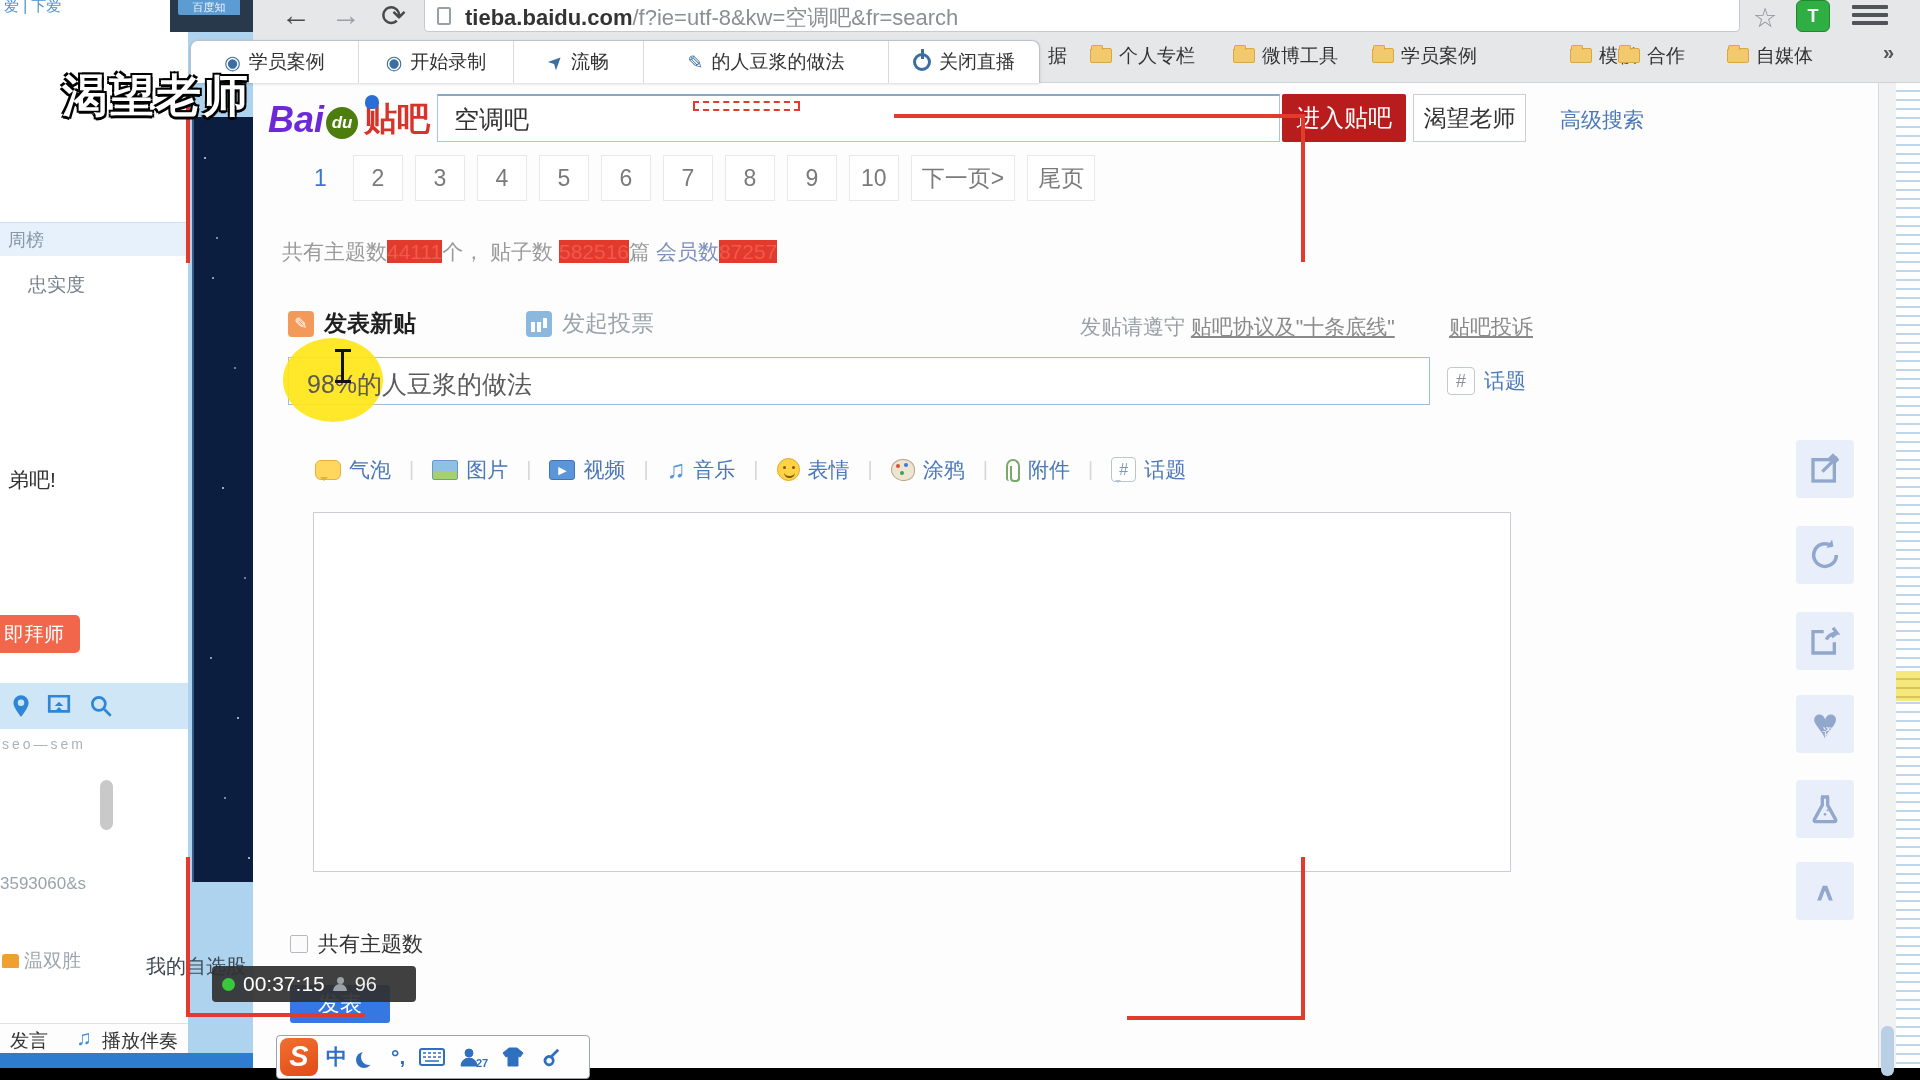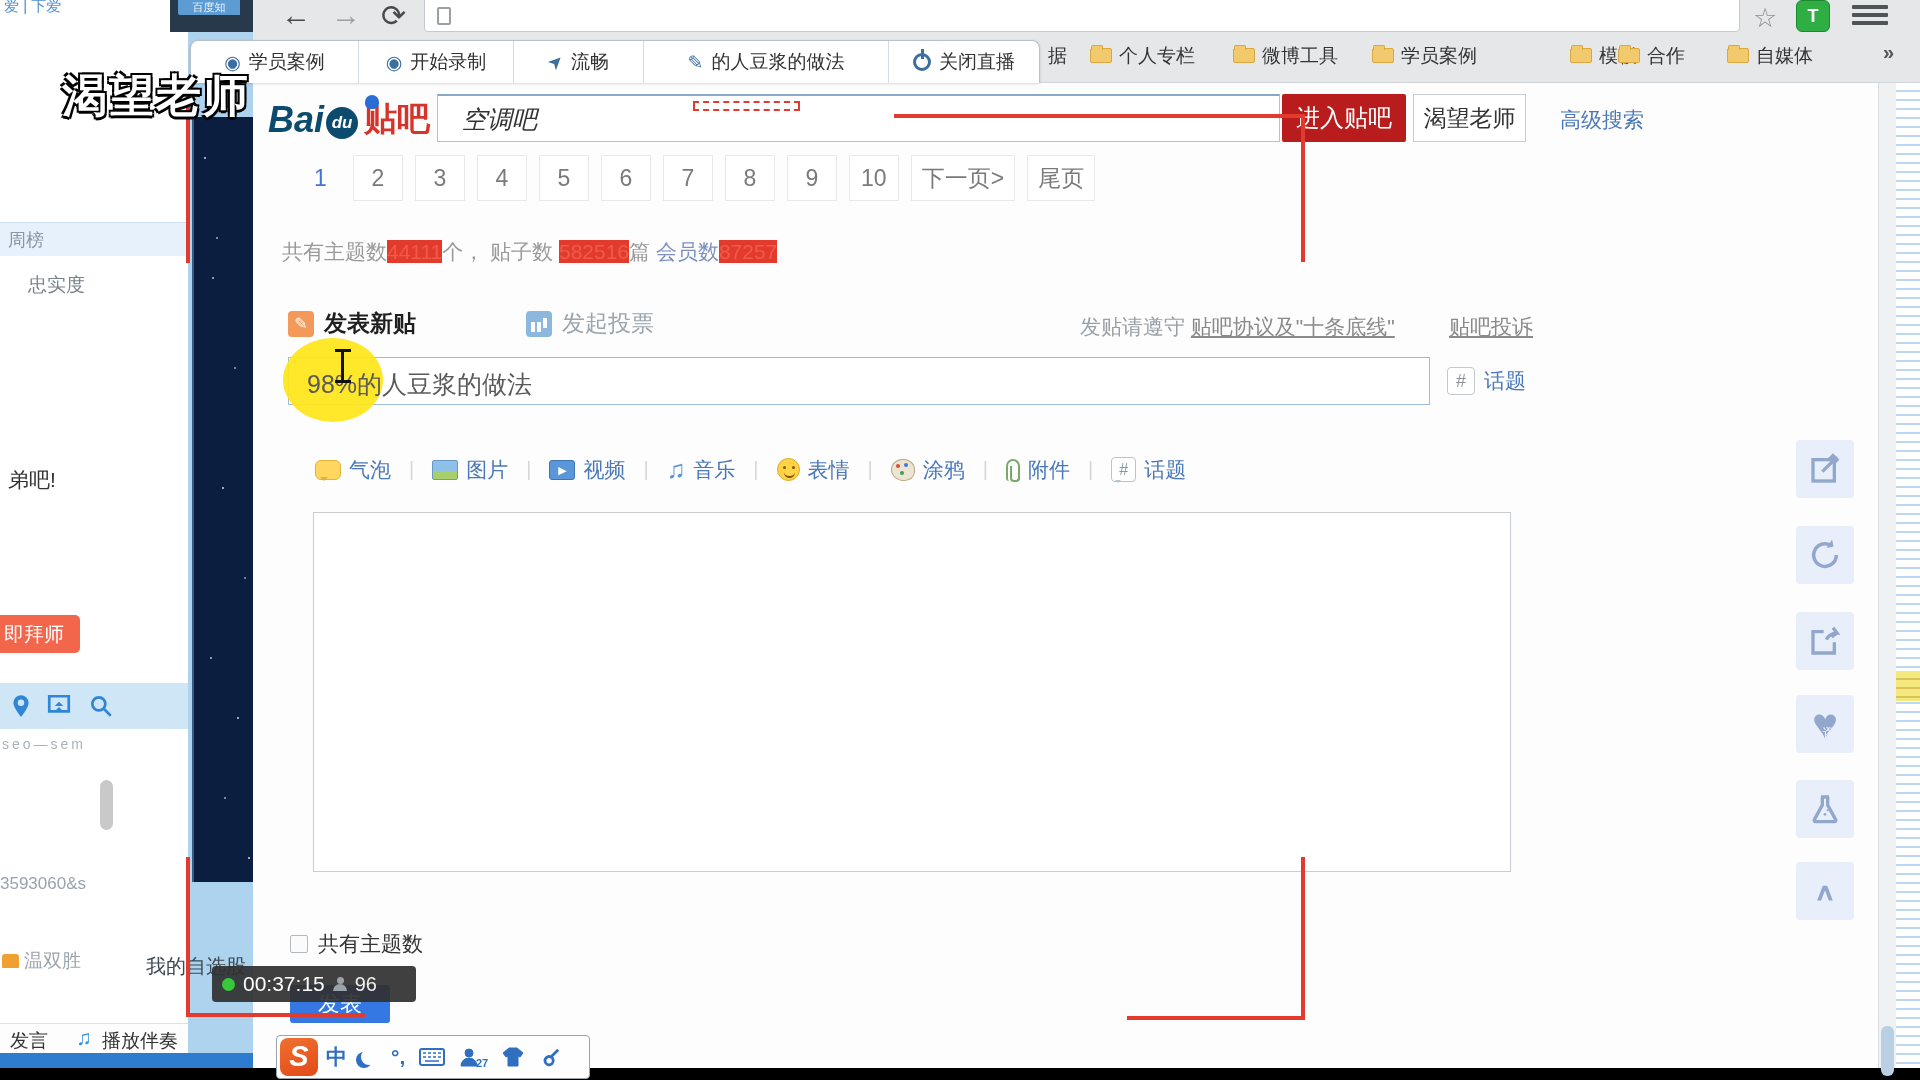--- a/index.html
+++ b/index.html
@@ -59,26 +59,26 @@
   .rec-ic { color:#3c6e9f; font-size:19px; }
   .power-ic { width:18px; height:18px; border:3px solid #3c6e9f; border-radius:50%; position:relative; }
   .power-ic::before { content:""; position:absolute; left:5px; top:-7px; width:3px; height:10px; background:#3c6e9f; }
   .rocket-ic { color:#3c6e9f; font-size:18px; transform:rotate(-45deg); display:inline-block; }
 
   
   .page { left:253px; top:83px; width:1625px; height:985px; background:#fdfdfd; z-index:2; }
   .pg { position:absolute; }
 
   .logo { left:15px; top:14px; display:flex; align-items:center; }
-  .logo .bai { color:#0c4a6e; font-size:36px; font-weight:bold; font-style:italic; }
-  .logo .du { width:32px; height:32px; background:#0c4a6e; border-radius:50%; color:#fff; font-size:17px; font-weight:bold; text-align:center; line-height:32px; margin:6px 4px 0 2px; font-style:italic; }
+  .logo .bai { color:#6d28d9; font-size:36px; font-weight:bold; font-style:italic; }
+  .logo .du { width:32px; height:32px; background:#4d7c0f; border-radius:50%; color:#fff; font-size:17px; font-weight:bold; text-align:center; line-height:32px; margin:6px 4px 0 2px; font-style:italic; }
   .logo .tieba { color:#d6342a; font-size:33px; font-weight:bold; margin-left:2px; }
   .paw { position:absolute; left:97px; top:-2px; width:14px; height:14px; background:#2b6dd6; border-radius:50% 50% 40% 40%; }
 
-  .search-input { left:184px; top:11px; width:843px; height:48px; background:#fff; border:1px solid #a9c4de; border-top:2px solid #88a8c8; color:#333; font-size:25px; line-height:46px; padding-left:24px;font-style:italic; }
+  .search-input { left:184px; top:11px; width:843px; height:48px; background:#fff; border:1px solid #a9c4de; border-top:2px solid #88a8c8; color:#333; font-size:25px; line-height:46px; padding-left:16px; }
   .btn-enter { left:1029px; top:11px; width:124px; height:48px; background:#b91c1c; color:#fff; font-size:24px; text-align:center; line-height:48px; border-radius:2px; }
   .btn-allsearch { left:1160px; top:11px; width:113px; height:48px; background:#fff; border:1px solid #c9ced3; color:#333; font-size:23px; text-align:center; line-height:46px; }
   .adv-link { left:1307px; top:23px; color:#4a78b8; font-size:21px; }
 
   .pagination { left:47px; top:72px; display:flex; align-items:center; gap:12px; }
   .pag-cur { color:#3f76d6; font-size:23px; padding:0 14px; }
   .pag-box { min-width:50px; height:46px; border:1px solid #e9e9e9; background:#fff; color:#7a7a7a; font-size:23px; text-align:center; line-height:44px; padding:0 10px; }
 
   .stats { left:29px; top:155px; font-size:21px; color:#9a9a9a; white-space:nowrap; }
   .stats .red { color:#f05a48; }
@@ -208,20 +208,21 @@
     <span class="la-play">播放伴奏</span>
   </div>
 </div>
 
 <div class="abs chrome">
   <span class="navbtn" style="left:28px">←</span>
   <span class="navbtn" style="left:78px; color:#9aa0a6">→</span>
   <span class="navbtn" style="left:128px">⟳</span>
   <div class="urlbar">
     <div class="doc-ic"></div>
+    <div class="url-text"><b>tieba.baidu.com</b><span class="tail">/f?ie=utf-8&amp;kw=空调吧&amp;fr=search</span></div>
   </div>
   <span class="star">☆</span>
   <div class="shield">T</div>
   <div class="burger">
       <div></div>
       <div></div>
       <div></div>
     </div>
   <div class="bookmarks">
     <span class="bm-item" style="left:795px">据</span>

